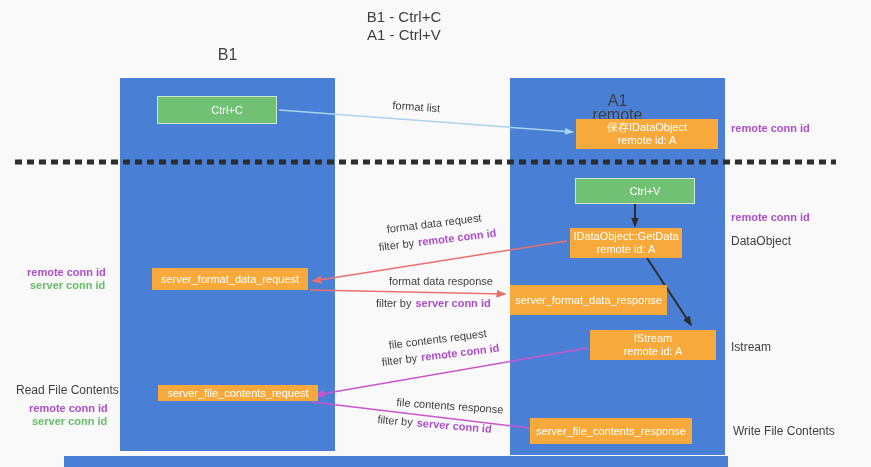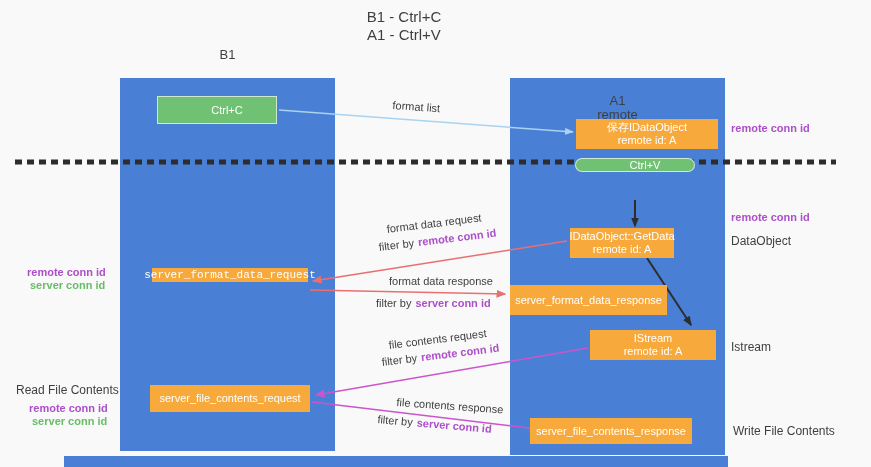--- a/index.html
+++ b/index.html
@@ -6,21 +6,21 @@
     --lifeline-blue:#4a7fd6; --box-green:#71c174; --box-orange:#f8a93b;
     --arrow-light-blue:#a9d3ee; --arrow-red:#e9706e; --arrow-magenta:#cb55cb;
     --arrow-black:#2d2d2d; --text-purple:#ad4fc9; --text-green:#67bd68;
     --text-dark:#3f3f3f; --bg:#f9f9f9;
   }
   html,body{margin:0;padding:0;}
   body{background:#e8e8e8;font-family:"Liberation Sans",sans-serif;}
   .stage{position:relative;width:871px;height:467px;background:var(--bg);overflow:hidden;}
   .title{position:absolute;left:0;top:8px;width:808px;text-align:center;z-index:3;
          font-size:15px;line-height:18px;color:var(--text-dark);}
-  .col-header{position:absolute;top:48px;text-align:center;font-size:13px;line-height:14px;
+  .col-header{position:absolute;top:48px;text-align:center;font-size:16px;line-height:14px;
               color:var(--text-dark);z-index:3;}
   .lifeline{position:absolute;background:var(--lifeline-blue);z-index:1;}
   .node{position:absolute;z-index:3;display:flex;flex-direction:column;align-items:center;
         justify-content:center;color:#fff;font-size:11px;line-height:13px;text-align:center;
         box-sizing:border-box;}
   .green{background:var(--box-green);border:1px solid rgba(255,255,255,.65);padding-left:20px;}
   .orange{background:var(--box-orange);}
   svg.overlay{position:absolute;left:0;top:0;z-index:2;pointer-events:none;}
   .edge-label{position:absolute;z-index:3;font-size:11px;color:var(--text-dark);
               white-space:nowrap;transform-origin:left top;}
@@ -90,43 +90,43 @@
 
   <div class="node green" style="left:157px;top:96px;width:120px;height:28px;">
     <span>Ctrl+C</span>
   </div>
 
   <div class="node orange" style="left:576px;top:119px;width:142px;height:30px;">
     <span>保存IDataObject</span>
     <span>remote id: A</span>
   </div>
 
-  <div class="node green" style="left:575px;top:158px;width:120px;height:14px;border-radius:11px;">
+  <div class="node green" style="left:575px;top:178px;width:120px;height:26px;">
     <span>Ctrl+V</span>
   </div>
 
-  <div class="node orange" style="left:570px;top:228px;width:104px;height:30px;">
+  <div class="node orange" style="left:570px;top:228px;width:112px;height:30px;">
     <span>IDataObject::GetData</span>
     <span>remote id: A</span>
   </div>
 
-  <div class="node orange" style="left:152px;top:268px;width:156px;height:14px;font-family:Liberation Mono, monospace;">
+  <div class="node orange" style="left:152px;top:268px;width:156px;height:22px;">
     <span>server_format_data_request</span>
   </div>
 
   <div class="node orange" style="left:510px;top:285px;width:157px;height:30px;">
     <span>server_format_data_response</span>
   </div>
 
   <div class="node orange" style="left:590px;top:330px;width:126px;height:30px;">
     <span>IStream</span>
     <span>remote id: A</span>
   </div>
 
-  <div class="node orange" style="left:150px;top:385px;width:160px;height:27px;">
+  <div class="node orange" style="left:158px;top:385px;width:160px;height:16px;">
     <span>server_file_contents_request</span>
   </div>
 
   <div class="node orange" style="left:530px;top:418px;width:162px;height:26px;">
     <span>server_file_contents_response</span>
   </div>
 
   <div class="edge-label rot-p4" style="left:393px;top:99px;">format list</div>
 
   <div class="edge-label rot-n7" style="left:386px;top:223px;">format data request</div>

